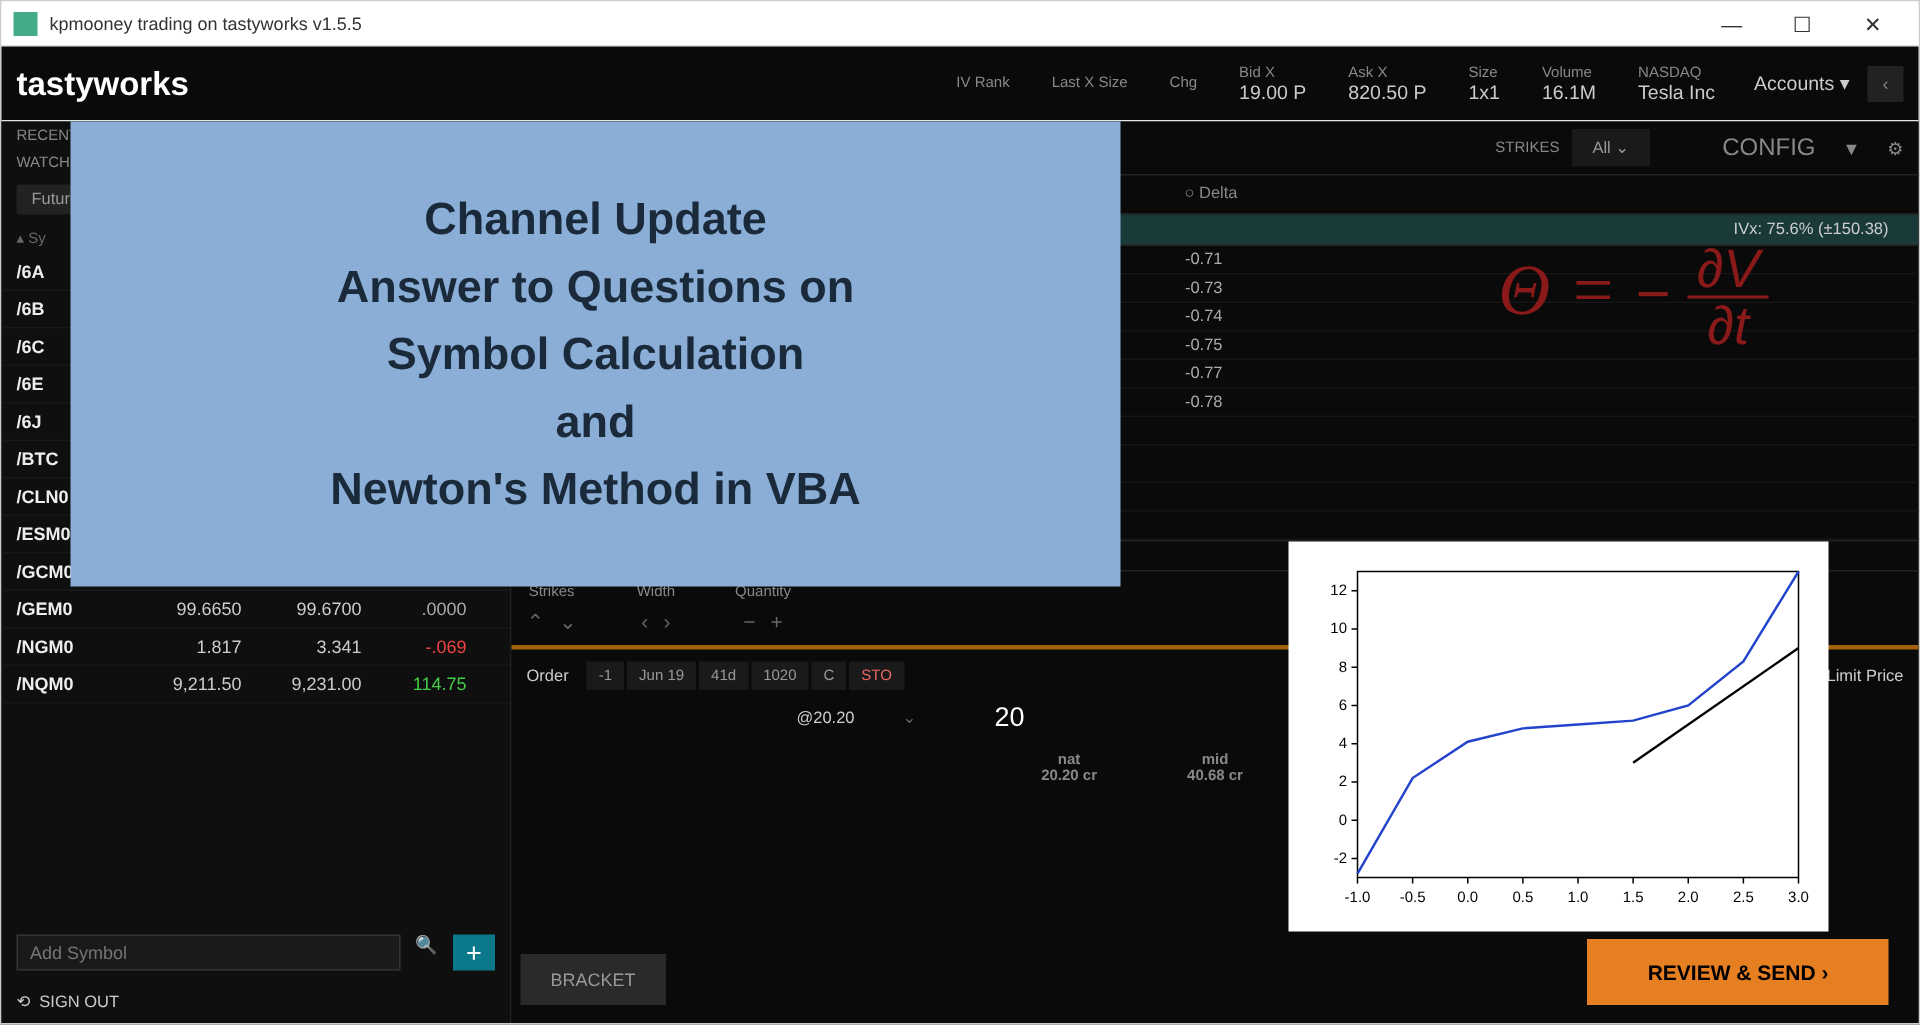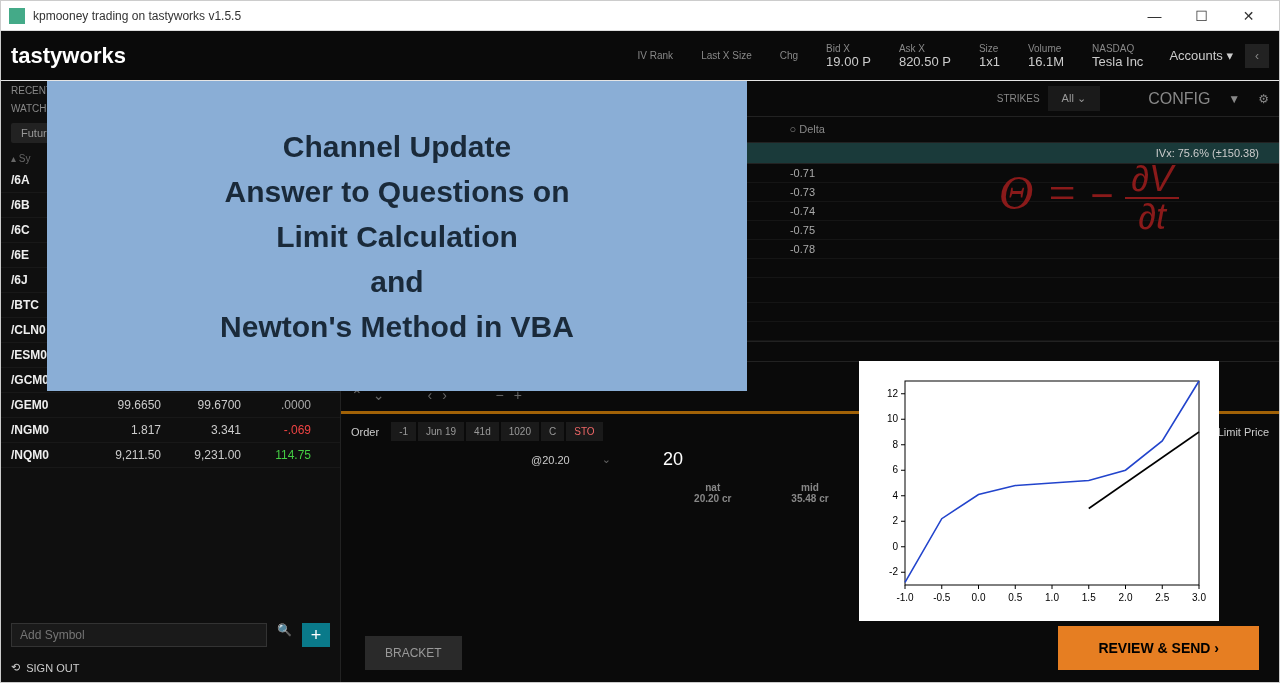--- a/index.html
+++ b/index.html
@@ -80,21 +80,21 @@
 .order-pill { display: flex; gap: 2px; }
 .pill-seg { padding: 4px 8px; background: #1a1a1a; color: #999; font-size: 10px; }
 .pill-sto { color: #e66; }
 .order-sym { color: #ccc; }
 .price-val { font-size: 18px; color: #fff; }
 
 .nat-mid { display: flex; padding: 4px 10px; font-size: 10px; color: #888; gap: 60px; justify-content: center; font-weight: bold; }
 .nm-col { display: flex; flex-direction: column; align-items: center; }
 
 .review-btn { position: absolute; bottom: 12px; right: 20px; padding: 14px 40px; background: #e67e22; color: #000; font-weight: bold; font-size: 14px; }
-.bracket-btn { position: absolute; bottom: 12px; left: 24px; padding: 10px 20px; background: #2a2a2a; color: #999; font-size: 12px; }
+.bracket-btn { position: absolute; bottom: 12px; left: 6px; padding: 10px 20px; background: #2a2a2a; color: #999; font-size: 12px; }
 
 
 .overlay-card { position: absolute; top: 50px; left: 46px; width: 700px; height: 310px; background: #8aaed6; color: #1a2a3a; display: flex; flex-direction: column; align-items: center; justify-content: center; font-size: 30px; font-weight: bold; text-align: center; line-height: 1.5; padding: 20px; z-index: 50; }
 
 
 .formula { position: absolute; top: 130px; right: 100px; font-size: 48px; font-family: "Times New Roman", serif; font-style: italic; color: #8a1a1a; z-index: 55; }
 .formula .frac { display: inline-flex; flex-direction: column; align-items: center; vertical-align: middle; font-size: 36px; line-height: 1; }
 .formula .frac-top { border-bottom: 2px solid #8a1a1a; padding: 0 6px; }
 
 
@@ -306,20 +306,28 @@
             </div>
             <div class="chain-row">
               <div class="cr-col">6.15</div>
               <div class="cr-col cr-strike">990</div>
               <div class="cr-col">192.10</div>
               <div class="cr-col">200.00</div>
               <div class="cr-col">-70.733</div>
               <div class="cr-col">-0.75</div>
             </div>
             <div class="chain-row">
+              <div class="cr-col">4.05</div>
+              <div class="cr-col cr-strike">1000</div>
+              <div class="cr-col">201.30</div>
+              <div class="cr-col">207.00</div>
+              <div class="cr-col">-69.080</div>
+              <div class="cr-col">-0.77</div>
+            </div>
+            <div class="chain-row">
               <div class="cr-col">3.30</div>
               <div class="cr-col cr-strike">1010</div>
               <div class="cr-col">209.75</div>
               <div class="cr-col">217.35</div>
               <div class="cr-col">-67.765</div>
               <div class="cr-col">-0.78</div>
             </div>
             <div class="chain-row">
               <div class="cr-col">2.80</div>
               <div class="cr-col cr-strike">102</div>
@@ -404,37 +412,37 @@
           <span class="price-val" style="margin-left:40px">20</span>
         </div>
 
         <div class="nat-mid">
           <div class="nm-col">
               <span>nat</span>
               <span>20.20 cr</span>
             </div>
           <div class="nm-col">
               <span>mid</span>
-              <span>35.48 cr</span>
+              <span>40.68 cr</span>
             </div>
           <div class="nm-col">
               <span></span>
               <span>22.80 cr</span>
             </div>
         </div>
 
         <div class="bracket-btn">BRACKET</div>
         <div class="review-btn"><span>REVIEW &amp; SEND</span> ›</div>
       </div>
     </div>
 
     <div class="overlay-card">
       <div>Channel Update</div>
       <div>Answer to Questions on</div>
-      <div>Limit Calculation</div>
+      <div>Symbol Calculation</div>
       <div>and</div>
       <div>Newton's Method in VBA</div>
     </div>
 
     <div class="formula">
       Θ = <span style="font-size:40px">−</span>
       <span class="frac">
           <span class="frac-top">∂V</span>
           <span>∂t</span>
         </span>

